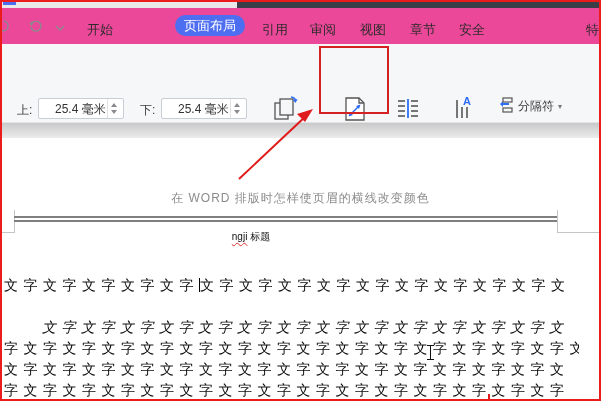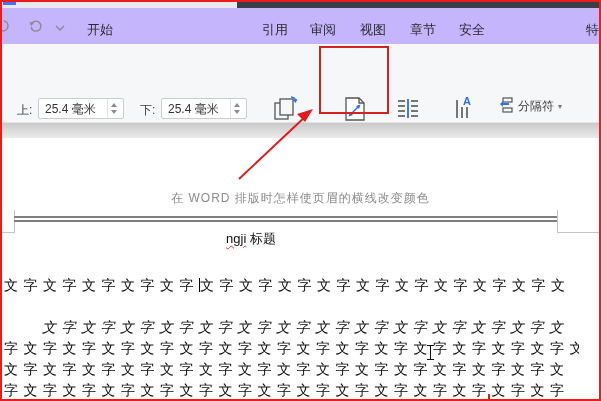--- a/index.html
+++ b/index.html
@@ -6,31 +6,31 @@
   #app{position:relative;width:601px;height:401px;background:#fff;overflow:hidden;
        font-family:"Liberation Sans","DejaVu Sans",sans-serif;-webkit-font-smoothing:antialiased;}
   .abs{position:absolute;}
 
   
   #titlebar{left:0;top:0;width:601px;height:8px;background:#e9e9ec;}
   #title-blue-frag{left:3px;top:0;width:13px;height:5px;background:#4e6ef2;}
   #title-dark{left:237px;top:0;width:364px;height:8px;background:#3a3e49;}
 
   
-  #menubar{left:0;top:8px;width:601px;height:36px;background:#c4b5fd;}
+  #menubar{left:0;top:8px;width:601px;height:36px;background:#ec4899;}
   .tab{position:absolute;top:13px;height:16px;font-size:13px;color:#2b2b2b;white-space:nowrap;cursor:default;}
   .tab-pill{position:absolute;left:175px;top:7px;width:70px;height:21px;background:#4e6ef2;border-radius:11px;
             color:#fff;font-size:13px;text-align:center;line-height:21px;}
   .qa-icon{position:absolute;top:10px;color:#777;}
 
   
   #ribbon{left:0;top:44px;width:601px;height:78px;background:#f6f7f9;border-bottom:1px solid #e2e2e4;}
   .mlabel{position:absolute;font-size:12px;color:#3c3c3c;}
   .minput{position:absolute;width:86px;height:21px;background:#fff;border:1px solid #c9cdd4;border-radius:2px;
-          font-size:12px;color:#333;line-height:21px;padding-left:6px;box-sizing:border-box;}
+          font-size:12px;color:#333;line-height:21px;padding-left:16px;box-sizing:border-box;}
   .spin{position:absolute;right:2px;top:0;width:13px;height:19px;border-left:1px solid #e2e2e6;}
   .spin .up,.spin .dn{position:absolute;left:3px;width:0;height:0;border-left:3.5px solid transparent;border-right:3.5px solid transparent;}
   .spin .up{top:4px;border-bottom:4px solid #8a8a8e;}
   .spin .dn{bottom:4px;border-top:4px solid #8a8a8e;}
   .bigbtn{position:absolute;top:48px;width:70px;height:62px;text-align:center;cursor:default;}
   .bigbtn .ic{height:34px;display:flex;align-items:center;justify-content:center;}
   .blabel{font-size:12px;color:#3c3c3c;white-space:nowrap;}
   .dd{font-size:8px;color:#777;}
   .smallbtn{position:absolute;height:18px;font-size:12px;color:#3c3c3c;white-space:nowrap;display:flex;align-items:center;gap:4px;}
   #corner-mark{left:567px;top:100px;width:7px;height:7px;border-right:1px solid #9a9a9a;border-bottom:1px solid #9a9a9a;}
@@ -38,21 +38,21 @@
   #cropped-left{left:0px;top:84px;font-size:9px;color:#8a8a8e;}
 
   
   #gapstrip{left:0;top:123px;width:601px;height:15px;background:linear-gradient(#c9c9c9,#ececec);}
 
   
   #page{left:0;top:138px;width:601px;height:263px;background:#fff;}
   #doc-header{left:0;top:52px;width:601px;text-align:center;font-size:12px;color:#8c8c8c;letter-spacing:1px;}
   .hline{left:14px;width:543px;height:2px;background:#7f7f7f;}
   .cropmark{background:#c4c4c4;}
-  #doc-title{left:0;top:92px;width:502px;text-align:center;font-size:13px;color:#111;}
+  #doc-title{left:0;top:92px;width:502px;text-align:center;font-size:10px;color:#111;}
   #doc-title .misspell{text-decoration:underline wavy #e03030;text-decoration-thickness:1px;text-underline-offset:2px;}
   .bodyline{position:absolute;left:4px;width:575px;height:21px;font-size:14px;color:#0c0c0c;letter-spacing:5.5px;white-space:nowrap;overflow:hidden;}
   .seg-hyph{letter-spacing:0;text-decoration:underline dotted #3a6df0;text-underline-offset:3px;}
   .seg-dash{letter-spacing:1.5px;}
   .seg-und{letter-spacing:0;}
   #caret{display:inline-block;width:1px;height:14px;background:#000;vertical-align:-2px;}
   
   #ibeam{left:426px;top:207px;width:9px;height:15px;}
   #ibeam .v{position:absolute;left:4px;top:1px;width:1px;height:13px;background:#111;}
   #ibeam .t{position:absolute;left:1px;top:0;width:7px;height:1px;background:#111;}
@@ -86,20 +86,21 @@
           <path d="M1.5 4 L6 4.8 L3 8.2 Z" fill="#8a8a8e"></path>
         </svg>
     </span>
     <span class="qa-icon" style="left:54px;top:12px;">
       <svg width="12" height="12" viewBox="0 0 12 12">
           <path d="M2 4 L6 8 L10 4" fill="none" stroke="#8a8a8e" stroke-width="1.4"></path>
         </svg>
     </span>
     <span class="tab" style="left:87px;">开始</span>
     <span class="tab" style="left:119px;margin-top:24px;">插入</span>
+    <span class="tab-pill">页面布局</span>
     <span class="tab" style="left:262px;">引用</span>
     <span class="tab" style="left:310px;">审阅</span>
     <span class="tab" style="left:360px;font-family:Liberation Mono, monospace;">视图</span>
     <span class="tab" style="left:410px;">章节</span>
     <span class="tab" style="left:459px;">安全</span>
     <span class="tab" style="left:510px;margin-top:32px;">开发工具</span>
     <span class="tab" style="left:586px;width:15px;overflow:hidden;">特色</span>
   </div>
 
   <div class="abs" id="ribbon">

